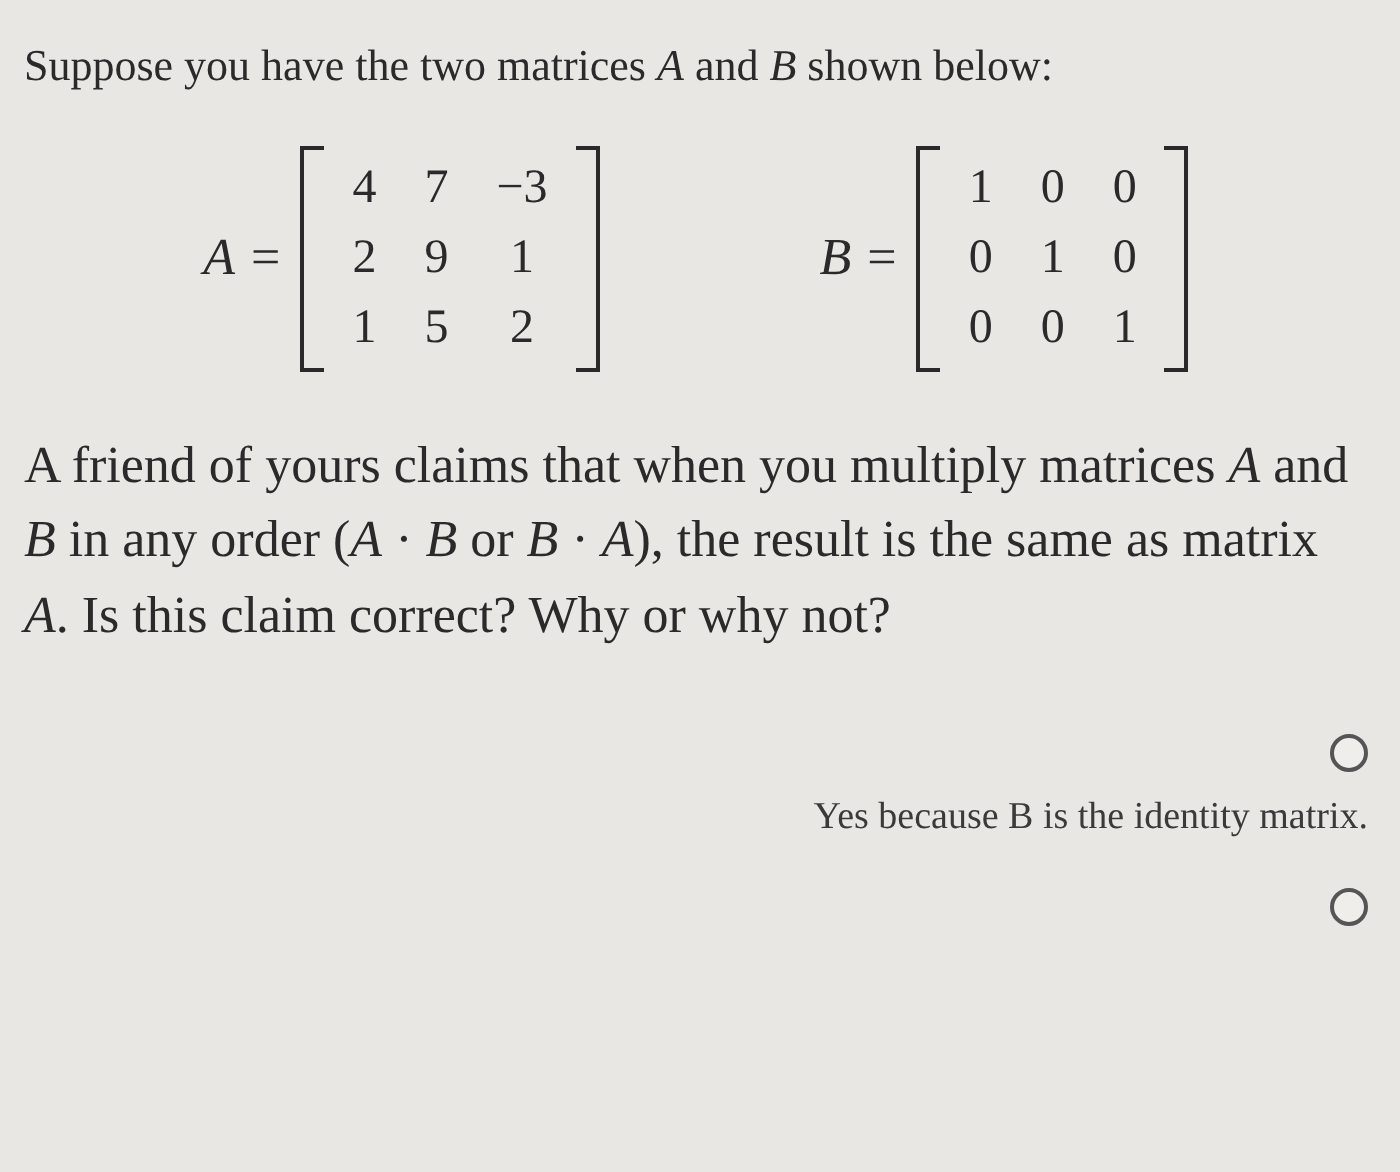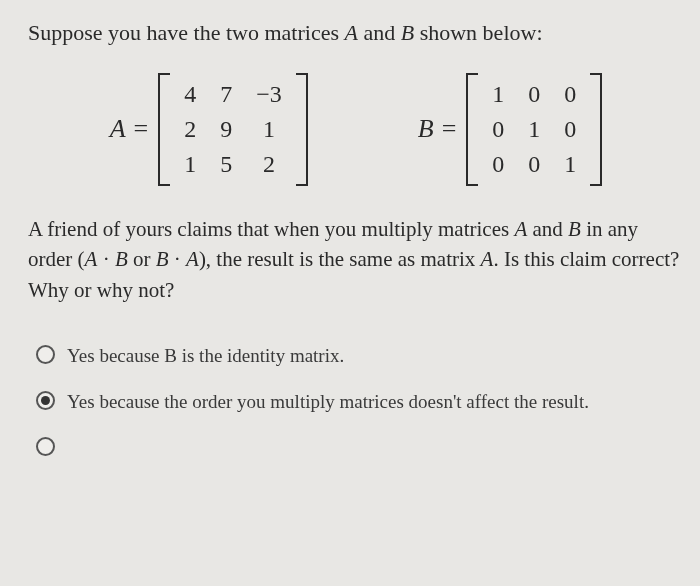--- a/index.html
+++ b/index.html
@@ -5,21 +5,20 @@
   * { box-sizing: border-box; }
   html, body {
     margin: 0; padding: 0;
     width: 700px; height: 586px;
     background: #e8e7e4;
     font-family: Georgia, 'Times New Roman', serif;
     color: #2a2a2a;
   }
   .page {
     padding: 18px 16px 20px 12px;
-    margin-left: 16px;
   }
   .intro {
     font-size: 22px;
     line-height: 1.4;
     margin-bottom: 24px;
   }
   .ital { font-style: italic; font-family: 'Times New Roman', serif; }
   .matrices-row {
     display: flex;
     justify-content: center;
@@ -50,34 +49,35 @@
   .matrix::before { left: 0; border-left: 2px solid #2a2a2a; }
   .matrix::after  { right: 0; border-right: 2px solid #2a2a2a; }
   .matrix table { border-collapse: collapse; }
   .matrix td {
     text-align: center;
     padding: 4px 12px;
     font-size: 24px;
     min-width: 24px;
   }
   .question {
-    font-size: 21px;
+    font-size: 26px;
     line-height: 1.45;
     margin-bottom: 40px;
   }
   .options {
     padding-left: 8px;
   }
   .option {
     display: flex;
-    align-items: flex-start;
+    align-items: flex-end;
     gap: 12px;
     font-size: 19px;
     color: #3a3a3a;
     margin-bottom: 24px;
+    flex-direction: column;
   }
   .radio {
     width: 19px; height: 19px;
     border: 2px solid #555;
     border-radius: 50%;
     flex: 0 0 auto;
     position: relative;
     background: #efeeeb;
   }
   .radio.sel::after {
@@ -154,21 +154,17 @@
   <div class="question">
     <span>A friend of yours claims that when you multiply matrices </span><span class="ital">A</span><span> and </span><span class="ital">B</span><span> in any order (</span><span class="ital">A</span><span> · </span><span class="ital">B</span><span> or </span><span class="ital">B</span><span> · </span><span class="ital">A</span><span>), the result is the same as matrix </span><span class="ital">A</span><span>. Is this claim correct? Why or why not?</span>
   </div>
 
   <div class="options">
     <div class="option">
       <span class="radio"></span>
       <span>Yes because B is the identity matrix.</span>
     </div>
     <div class="option">
-      <span class="radio sel"></span>
-      <span>Yes because the order you multiply matrices doesn't affect the result.</span>
-    </div>
-    <div class="option">
       <span class="radio"></span>
     </div>
   </div>
 
 </div>
 
 </body></html>

